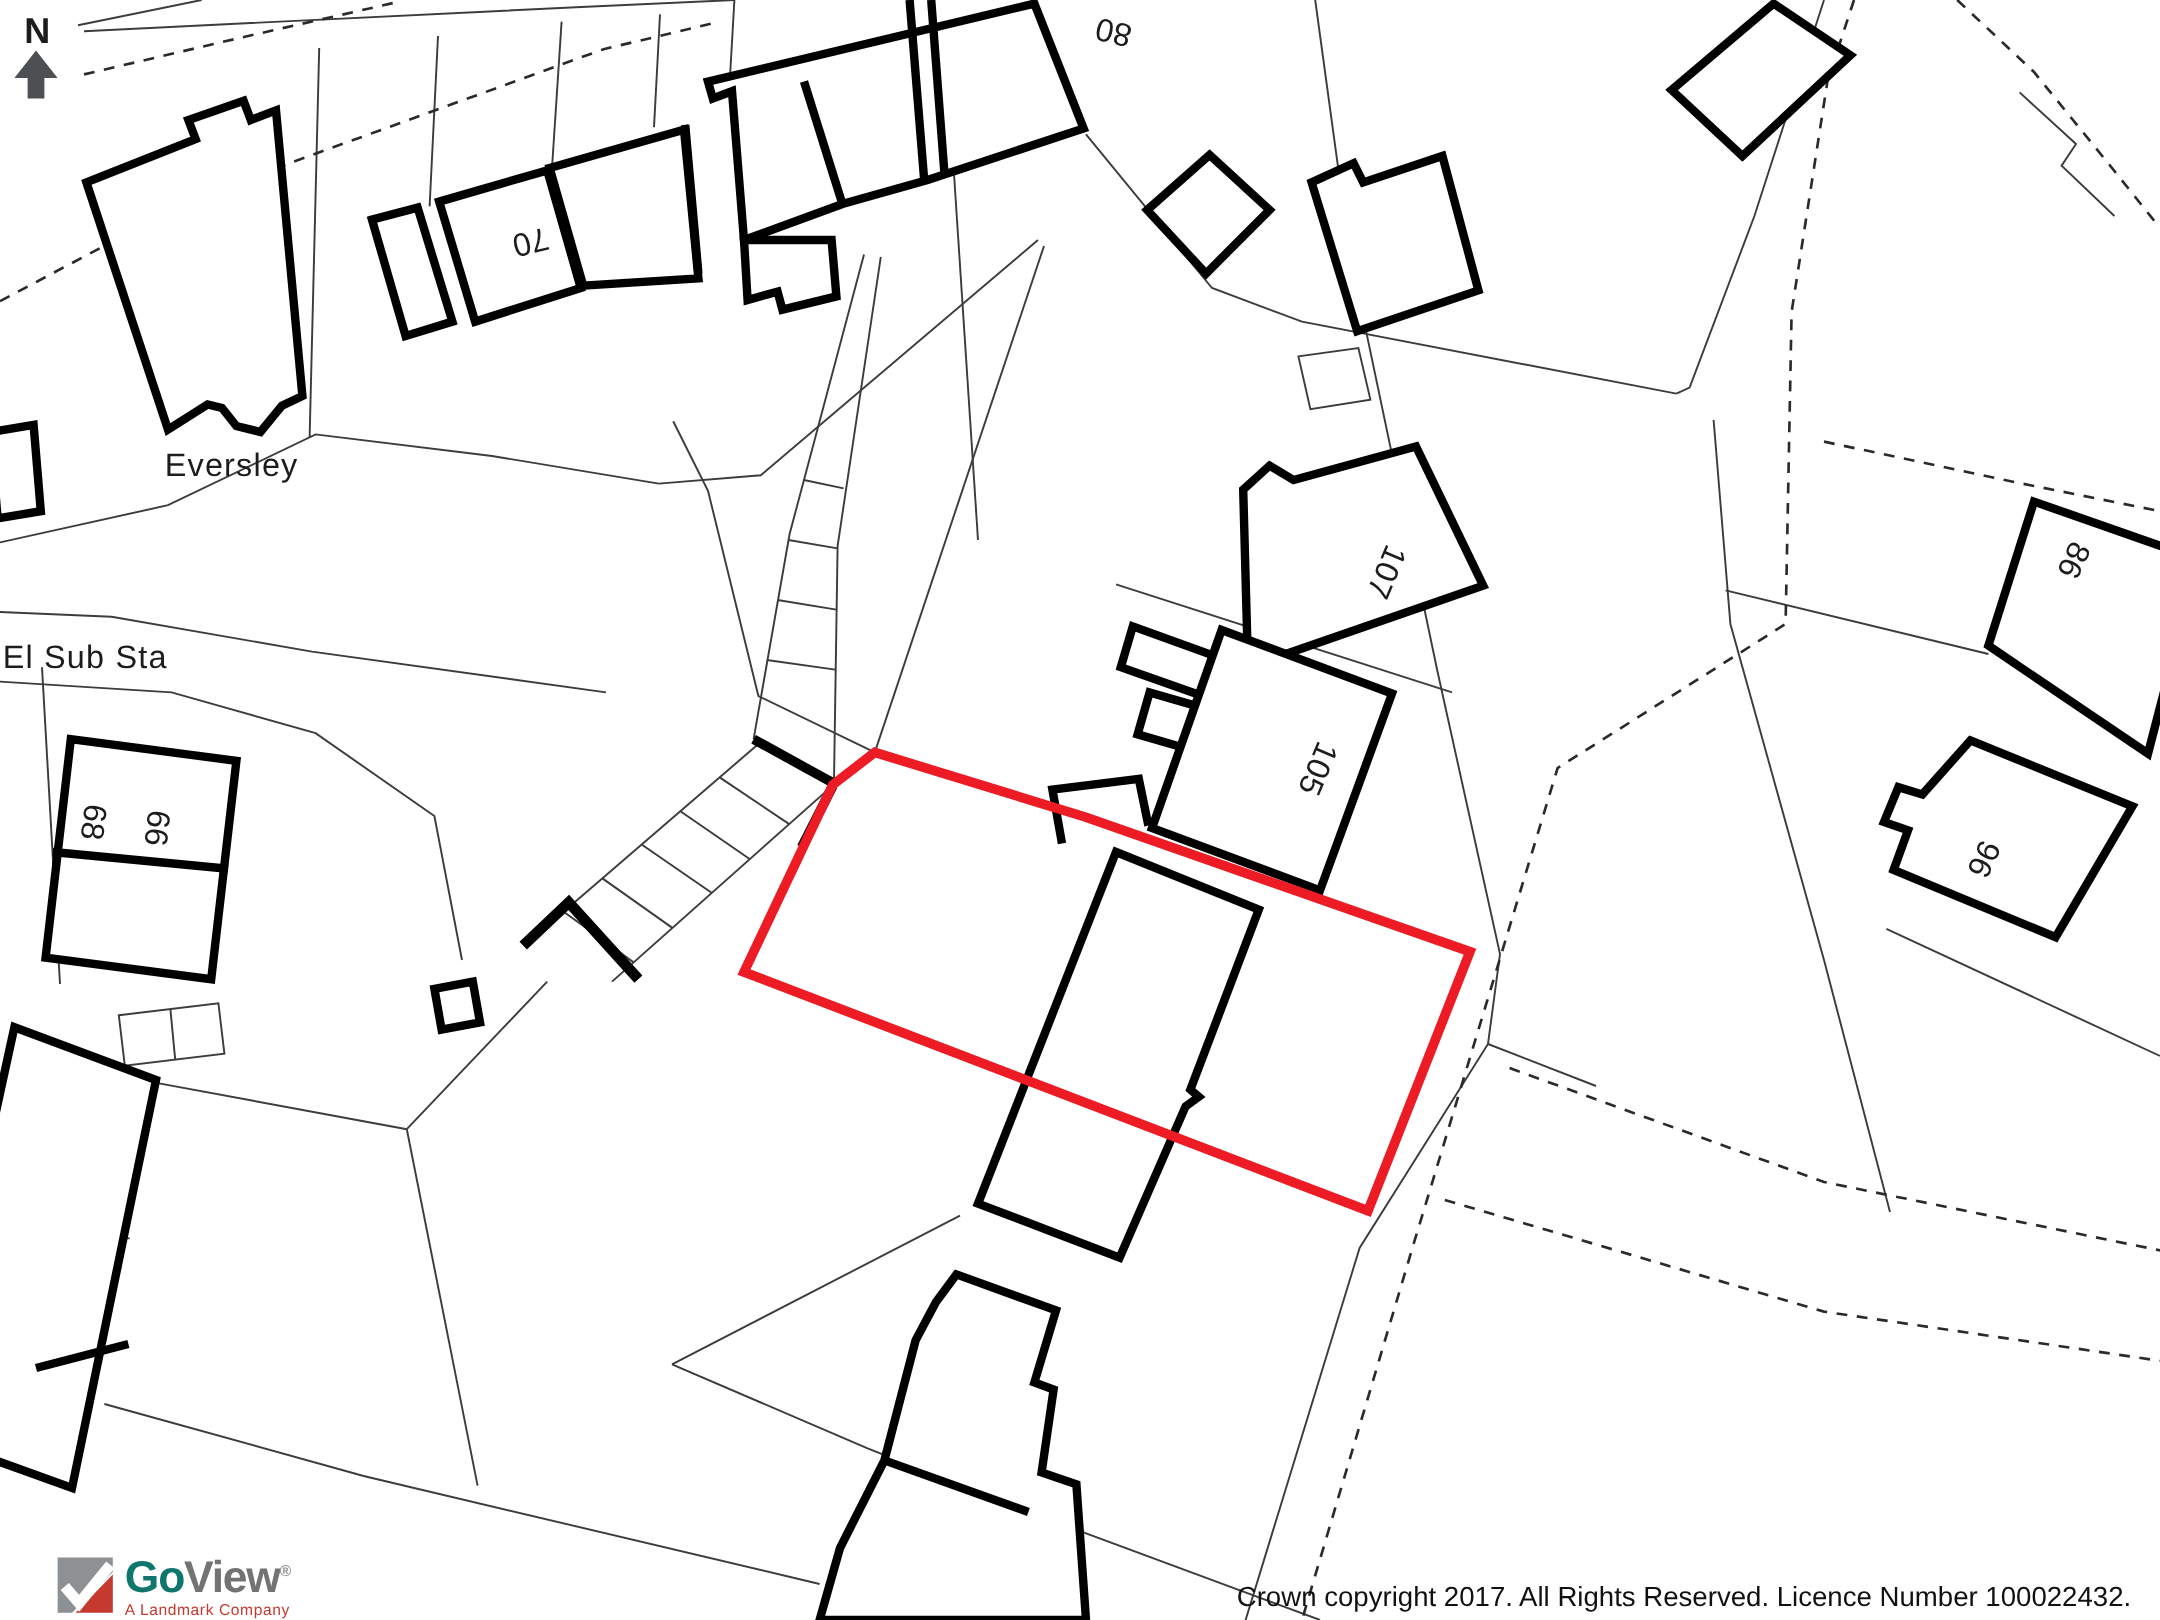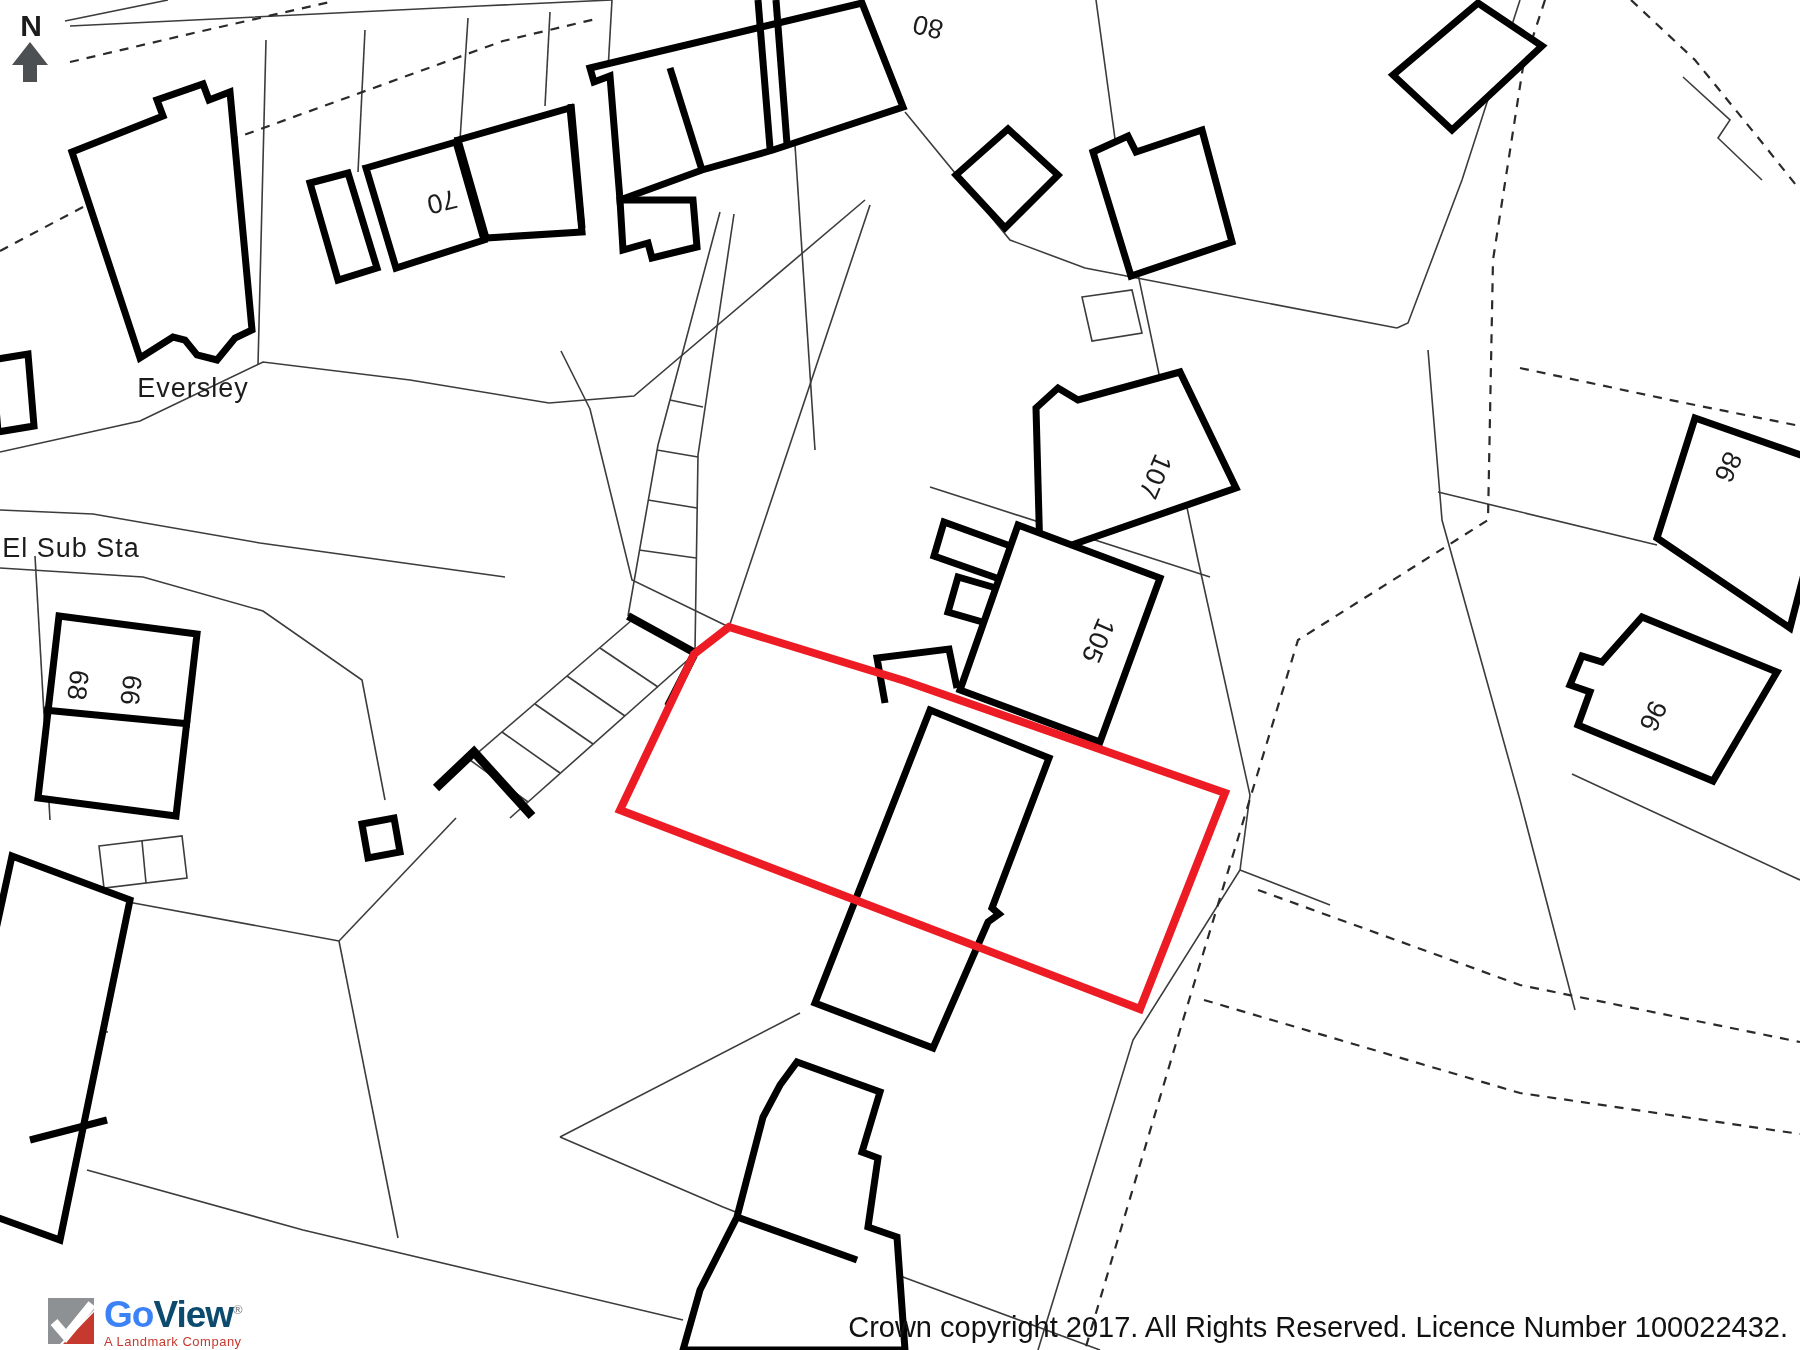--- a/index.html
+++ b/index.html
@@ -4,29 +4,29 @@
 <style>
   html,body{margin:0;padding:0;background:#ffffff;}
   .stage{
     position:relative;width:1800px;height:1350px;background:#ffffff;overflow:hidden;
     font-family:"Liberation Sans", sans-serif;
   }
   svg text{fill:#1c1c1c;}
   .map-label{font-size:27px;letter-spacing:1px;}
   .num-label{font-size:27px;}
   .copyright{
-    position:absolute;right:12px;bottom:6px;font-size:29px;color:#111;
+    position:absolute;right:24px;bottom:6px;font-size:23px;color:#111;
     font-family:"Liberation Sans", sans-serif;white-space:nowrap;
   }
   .logo{position:absolute;left:46px;bottom:2px;display:flex;align-items:flex-start;}
   .logo-icon{width:50px;height:50px;position:relative;margin-right:8px;}
   .logo-text-wrap{line-height:1;}
   .logo-word{font-size:37px;font-weight:bold;letter-spacing:-1px;}
-  .logo-go{color:#3b82f6;}
-  .logo-view{color:#0c4a6e;}
+  .logo-go{color:#0f766e;}
+  .logo-view{color:#737373;}
   .logo-reg{font-size:13px;color:#8e9193;vertical-align:super;}
   .logo-tagline{font-size:13px;color:#c5392e;margin-top:2px;letter-spacing:.5px;}
 </style>
 </head>
 <body>
 
 <div class="stage">
 <svg width="1800" height="1350" viewBox="0 0 1800 1350">
 
   <g stroke="#3c3c3c" stroke-width="1.6" fill="none">

